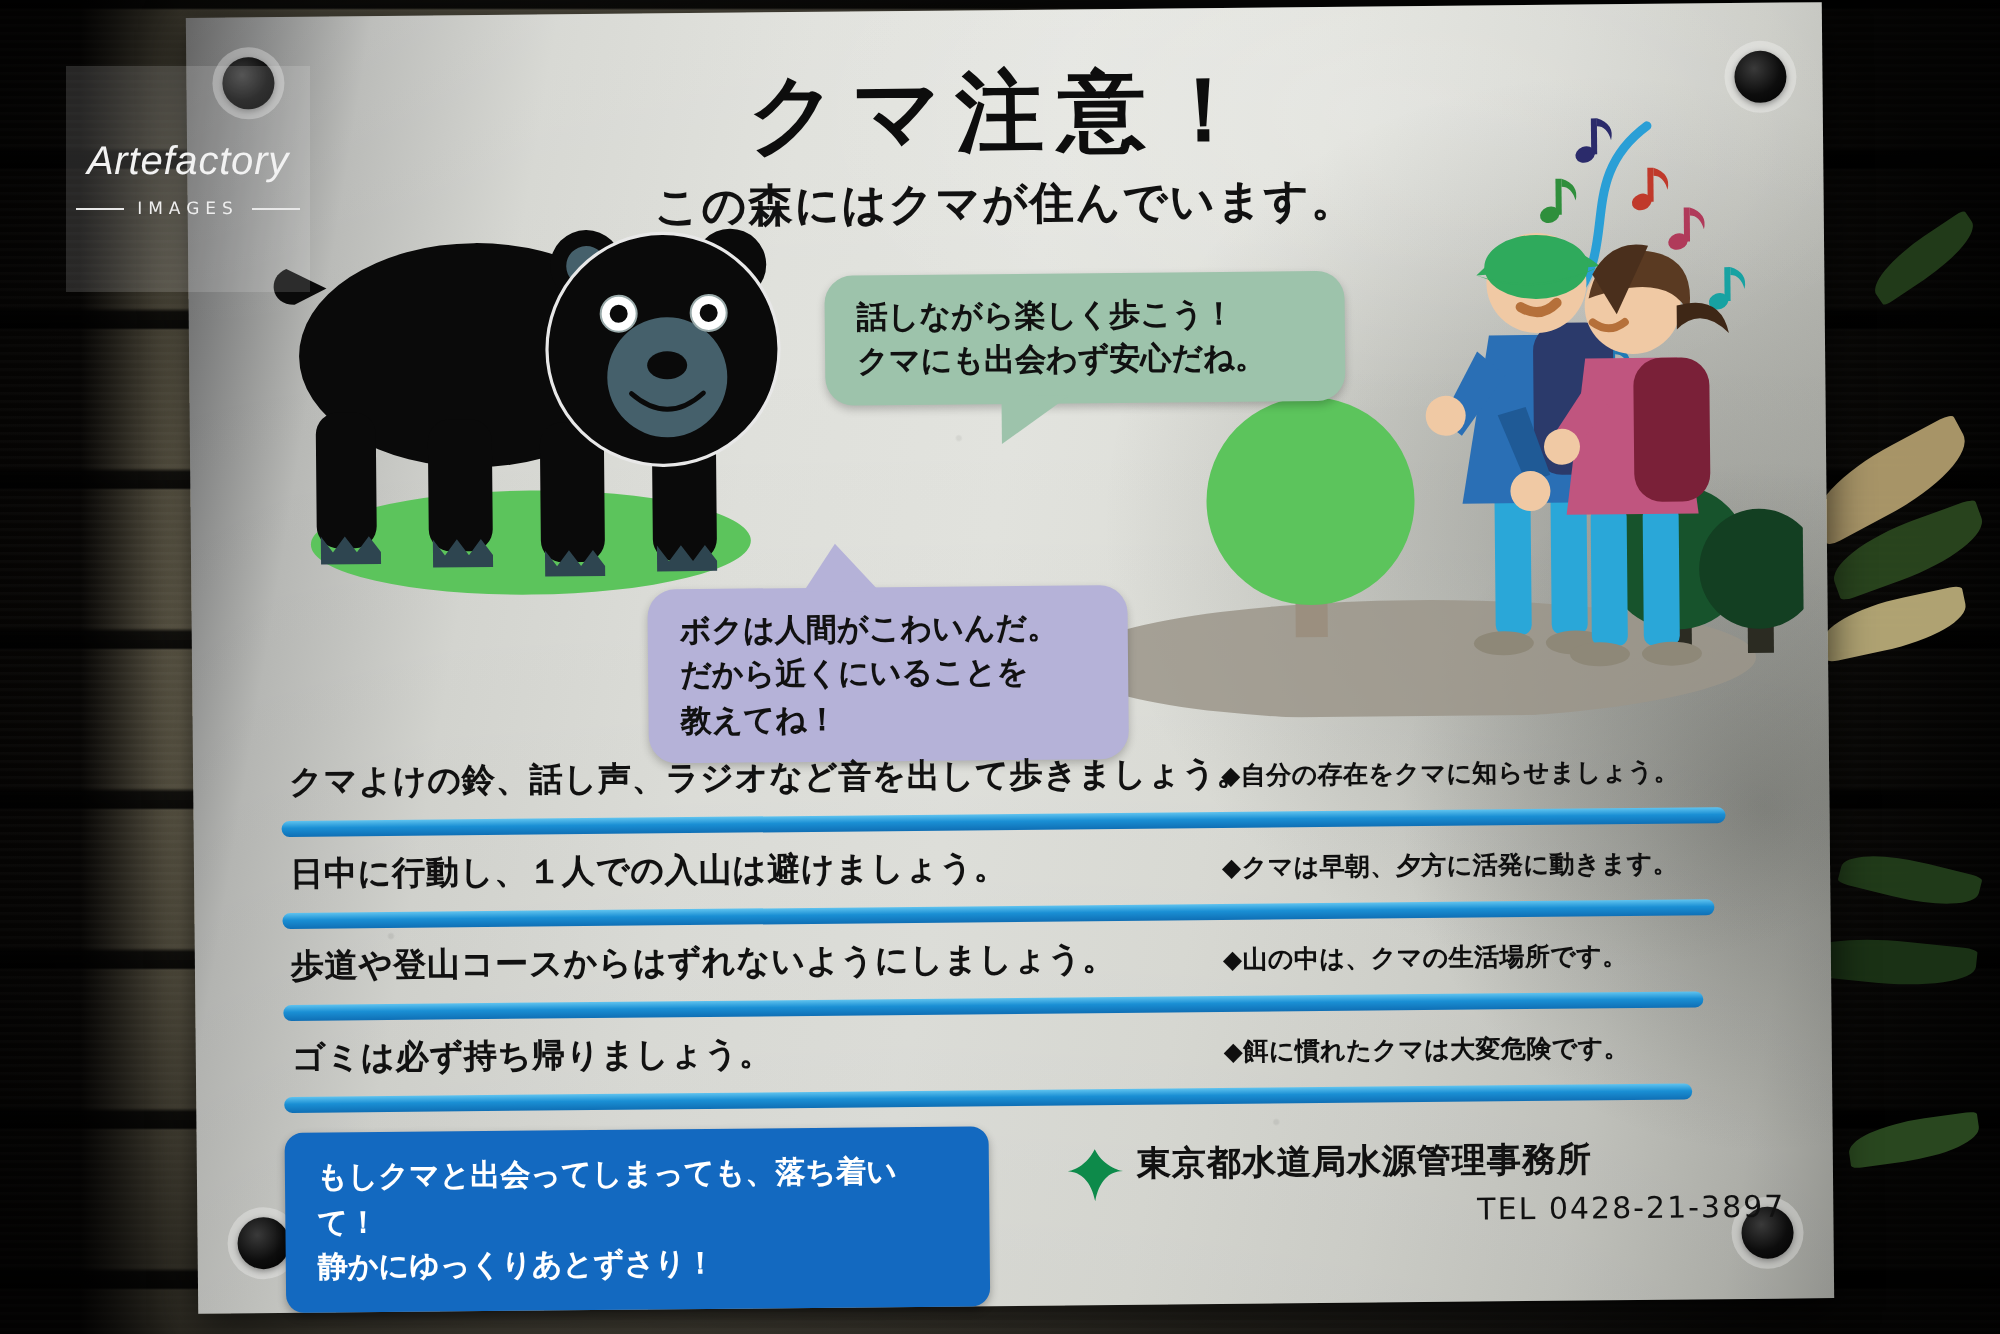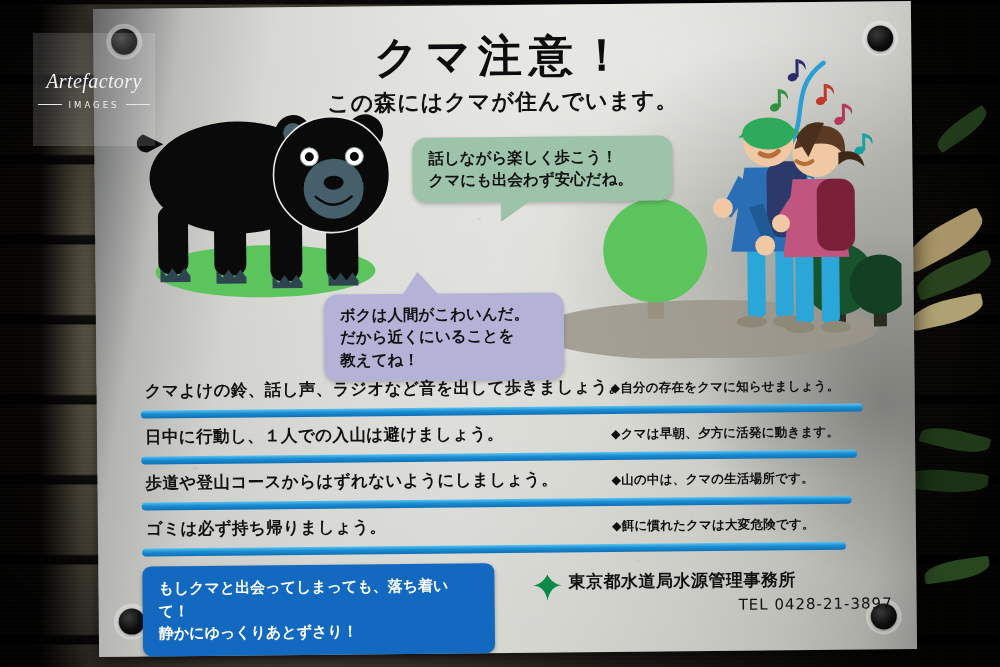--- a/index.html
+++ b/index.html
@@ -93,21 +93,21 @@
     box-shadow:0 2px 4px rgba(0,0,0,.3);}
   .org{position:absolute;left:470px;top:566px;width:330px;}
   .org-name{font-size:17px;color:#111;font-weight:600;letter-spacing:.5px;}
   .org-tel{font-size:15px;color:#111;margin-top:4px;text-align:right;padding-right:6px;letter-spacing:1px;}
   .org-logo{position:absolute;left:-36px;top:2px;width:30px;height:30px;}
 
   
   .wm{position:absolute;left:33px;top:33px;width:122px;height:113px;
     background:rgba(255,255,255,.14);backdrop-filter:none;
     display:flex;flex-direction:column;align-items:center;justify-content:center;}
-  .wm-name{font-family:Liberation Serif, serif;font-style:italic;
+  .wm-name{font-family:Liberation Sans, sans-serif;font-style:italic;
     font-size:20px;color:#f2f2f2;letter-spacing:.4px;}
   .wm-sub{display:flex;align-items:center;gap:7px;margin-top:7px;justify-content:flex-end;}
   .wm-sub .ln{display:block;width:24px;height:1px;background:#e8e8e8;}
   .wm-sub .tx{font-size:8.5px;letter-spacing:3px;color:#eee;}
 </style>
 </head>
 <body>
 
 <div id="scene">
 

